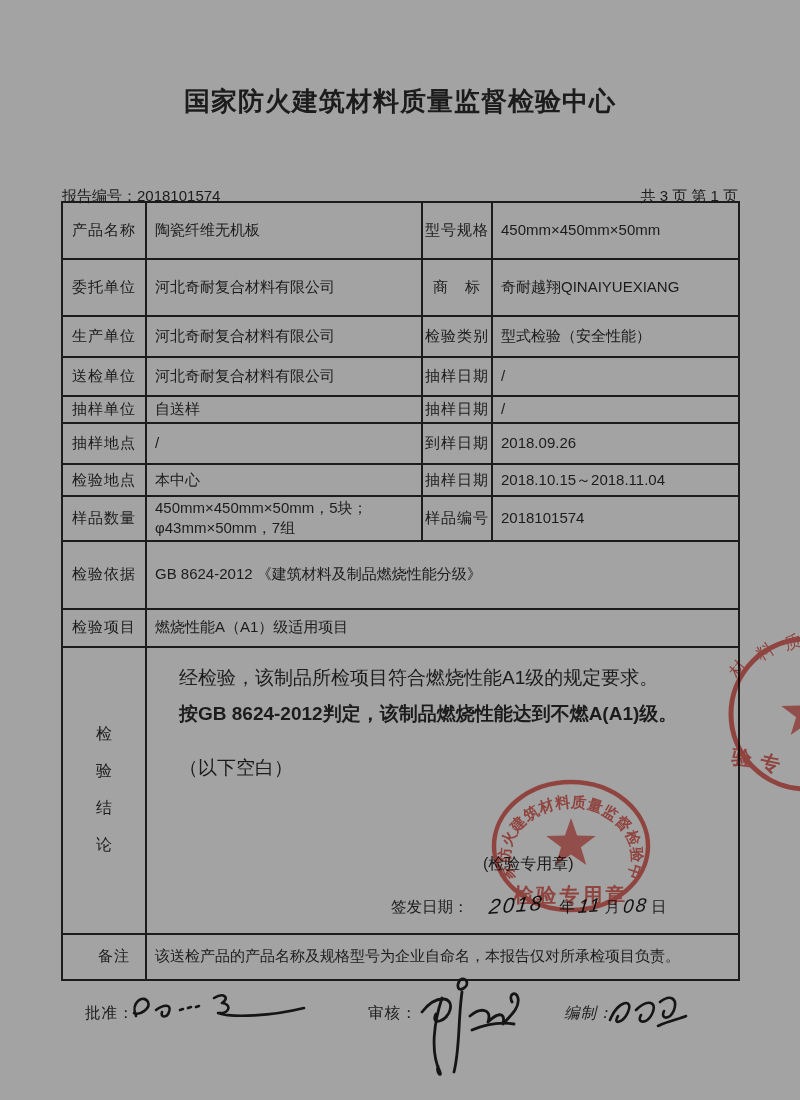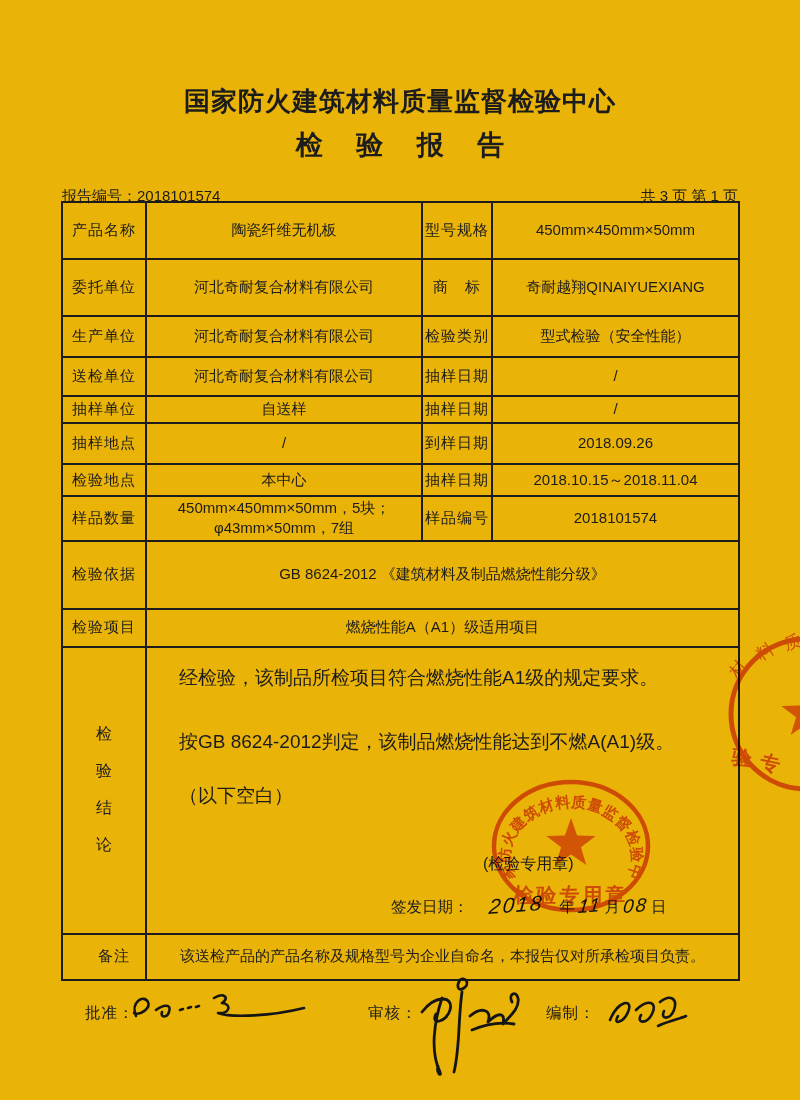--- a/index.html
+++ b/index.html
@@ -1,65 +1,64 @@
 <!DOCTYPE html>
 <html><head>
 <meta charset="utf-8">
 <style>
   html,body{margin:0;padding:0;background:#e8e8e8;}
   .page{
-    position:relative;width:800px;height:1100px;background:#eab308;
+    position:relative;width:800px;height:1100px;background:#a3a3a3;
     font-family:"Liberation Sans","DejaVu Sans",sans-serif;color:#1c1c1c;
     overflow:hidden;margin:0 auto;
   }
   .org-title{position:absolute;top:84px;left:0;width:100%;text-align:center;
     font-size:26px;font-weight:bold;letter-spacing:1px;}
   .report-title{position:absolute;top:127px;left:0;width:100%;text-align:center;
     font-size:27px;font-weight:bold;letter-spacing:13px;text-indent:13px;}
   .meta-row{position:absolute;top:177px;left:62px;width:676px;display:flex;
     justify-content:space-between;font-size:15px;margin-top:10px;}
   table.main{position:absolute;top:201px;left:61px;border-collapse:collapse;
     table-layout:fixed;width:677px;}
   td{border:2px solid #1c1c1c;}
   td.lbl{text-align:center;font-size:15px;padding:0 2px;letter-spacing:1px;}
-  td.val{font-size:15px;padding:1px 8px;text-align:center;line-height:1.35;}
+  td.val{font-size:15px;padding:1px 8px;text-align:left;line-height:1.35;}
   tr.h40{height:57px}tr.h41{height:41px}tr.h39{height:39px}tr.h42{height:27px}
   tr.h32{height:32px}tr.h43{height:43px}tr.h68{height:68px}tr.h38{height:38px}
   tr.hc{height:287px}tr.h59{height:46px}
   td.vert{vertical-align:middle;}
   .vert-inner{display:flex;flex-direction:column;align-items:center;gap:16px;
     font-size:16px;letter-spacing:0;}
   td.concl{position:relative;padding:0;vertical-align:top;}
   .cpara{margin:0;padding-left:32px;font-size:19px;}
-  .cp1{padding-top:17px;} .cp2{margin-top:38px;} .cp3{margin-top:28px;}
+  .cp1{padding-top:17px;} .cp2{margin-top:10px;font-weight:bold;} .cp3{margin-top:28px;}
   .seal-note{position:absolute;left:336px;top:206px;font-size:16px;z-index:2;}
   .sign-line{position:absolute;left:244px;top:245px;font-size:15.5px;z-index:2;
     display:flex;align-items:baseline;white-space:nowrap;}
   .hw{display:inline-block;font-size:21px;font-style:italic;
     transform:rotate(-4deg) skewX(-10deg);letter-spacing:2px;color:#111;}
   .hw-year{margin:0 16px 0 20px;}
   .hw-sm{margin:0 3px;font-size:19px;}
   .remark-lbl{letter-spacing:20px;text-indent:20px;}
   .stamp{position:absolute;left:338px;top:128px;width:172px;height:148px;
     opacity:.8;mix-blend-mode:multiply;z-index:3;pointer-events:none;}
   .edge-stamp{position:absolute;left:723px;top:629px;width:77px;height:172px;
     overflow:hidden;opacity:.8;mix-blend-mode:multiply;z-index:3;}
   .footer-label{position:absolute;font-size:15.5px;letter-spacing:1px;}
   .f-approve{left:85px;top:1003px;} .f-review{left:368px;top:1003px;}
-  .f-prepare{left:546px;top:1003px;}
+  .f-prepare{left:564px;top:1003px;font-style:italic;}
   .sig{position:absolute;}
   .sig1{left:122px;top:986px;} .sig2{left:406px;top:972px;} .sig3{left:600px;top:986px;}
 </style>
 </head>
 <body>
 
 <div class="page">
 
   <div class="org-title">国家防火建筑材料质量监督检验中心</div>
-  <div class="report-title">检 验 报 告</div>
 
   <div class="meta-row">
     <div><span>报告编号：</span><span>2018101574</span></div>
     <div>共 3 页 第 1 页</div>
   </div>
 
   <table class="main">
     <colgroup>
         <col style="width:84px">
         <col style="width:276px">

